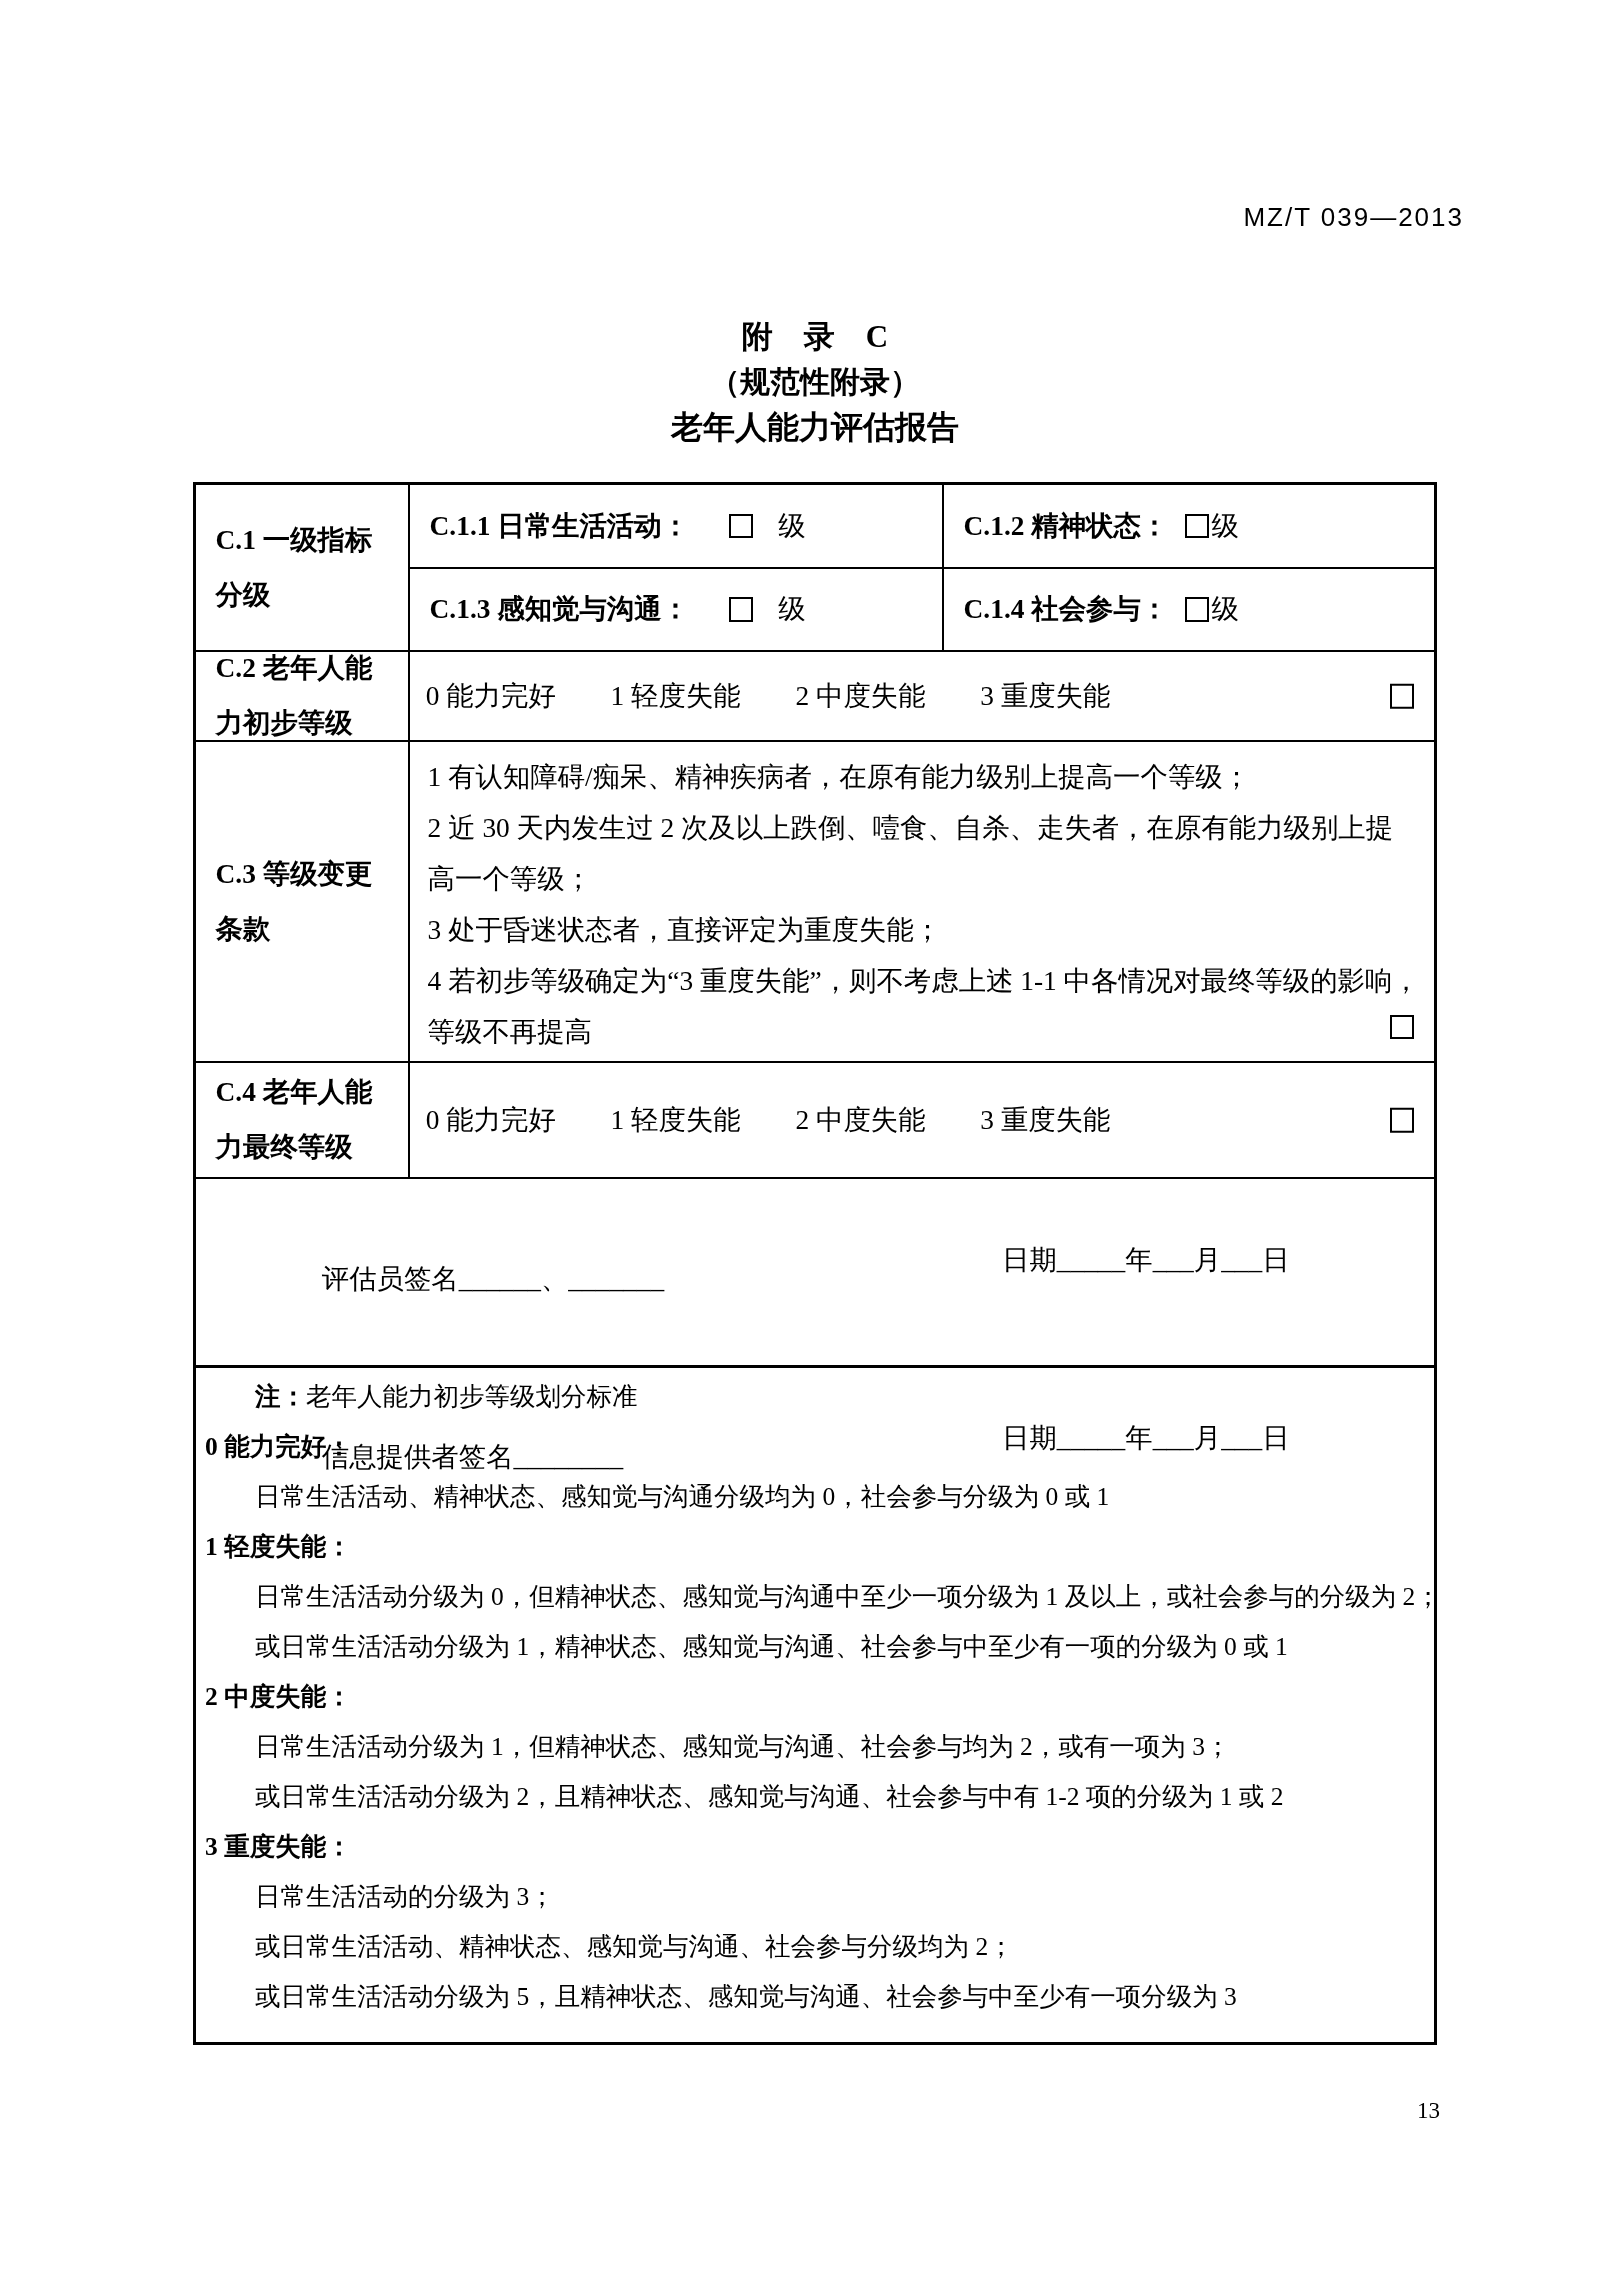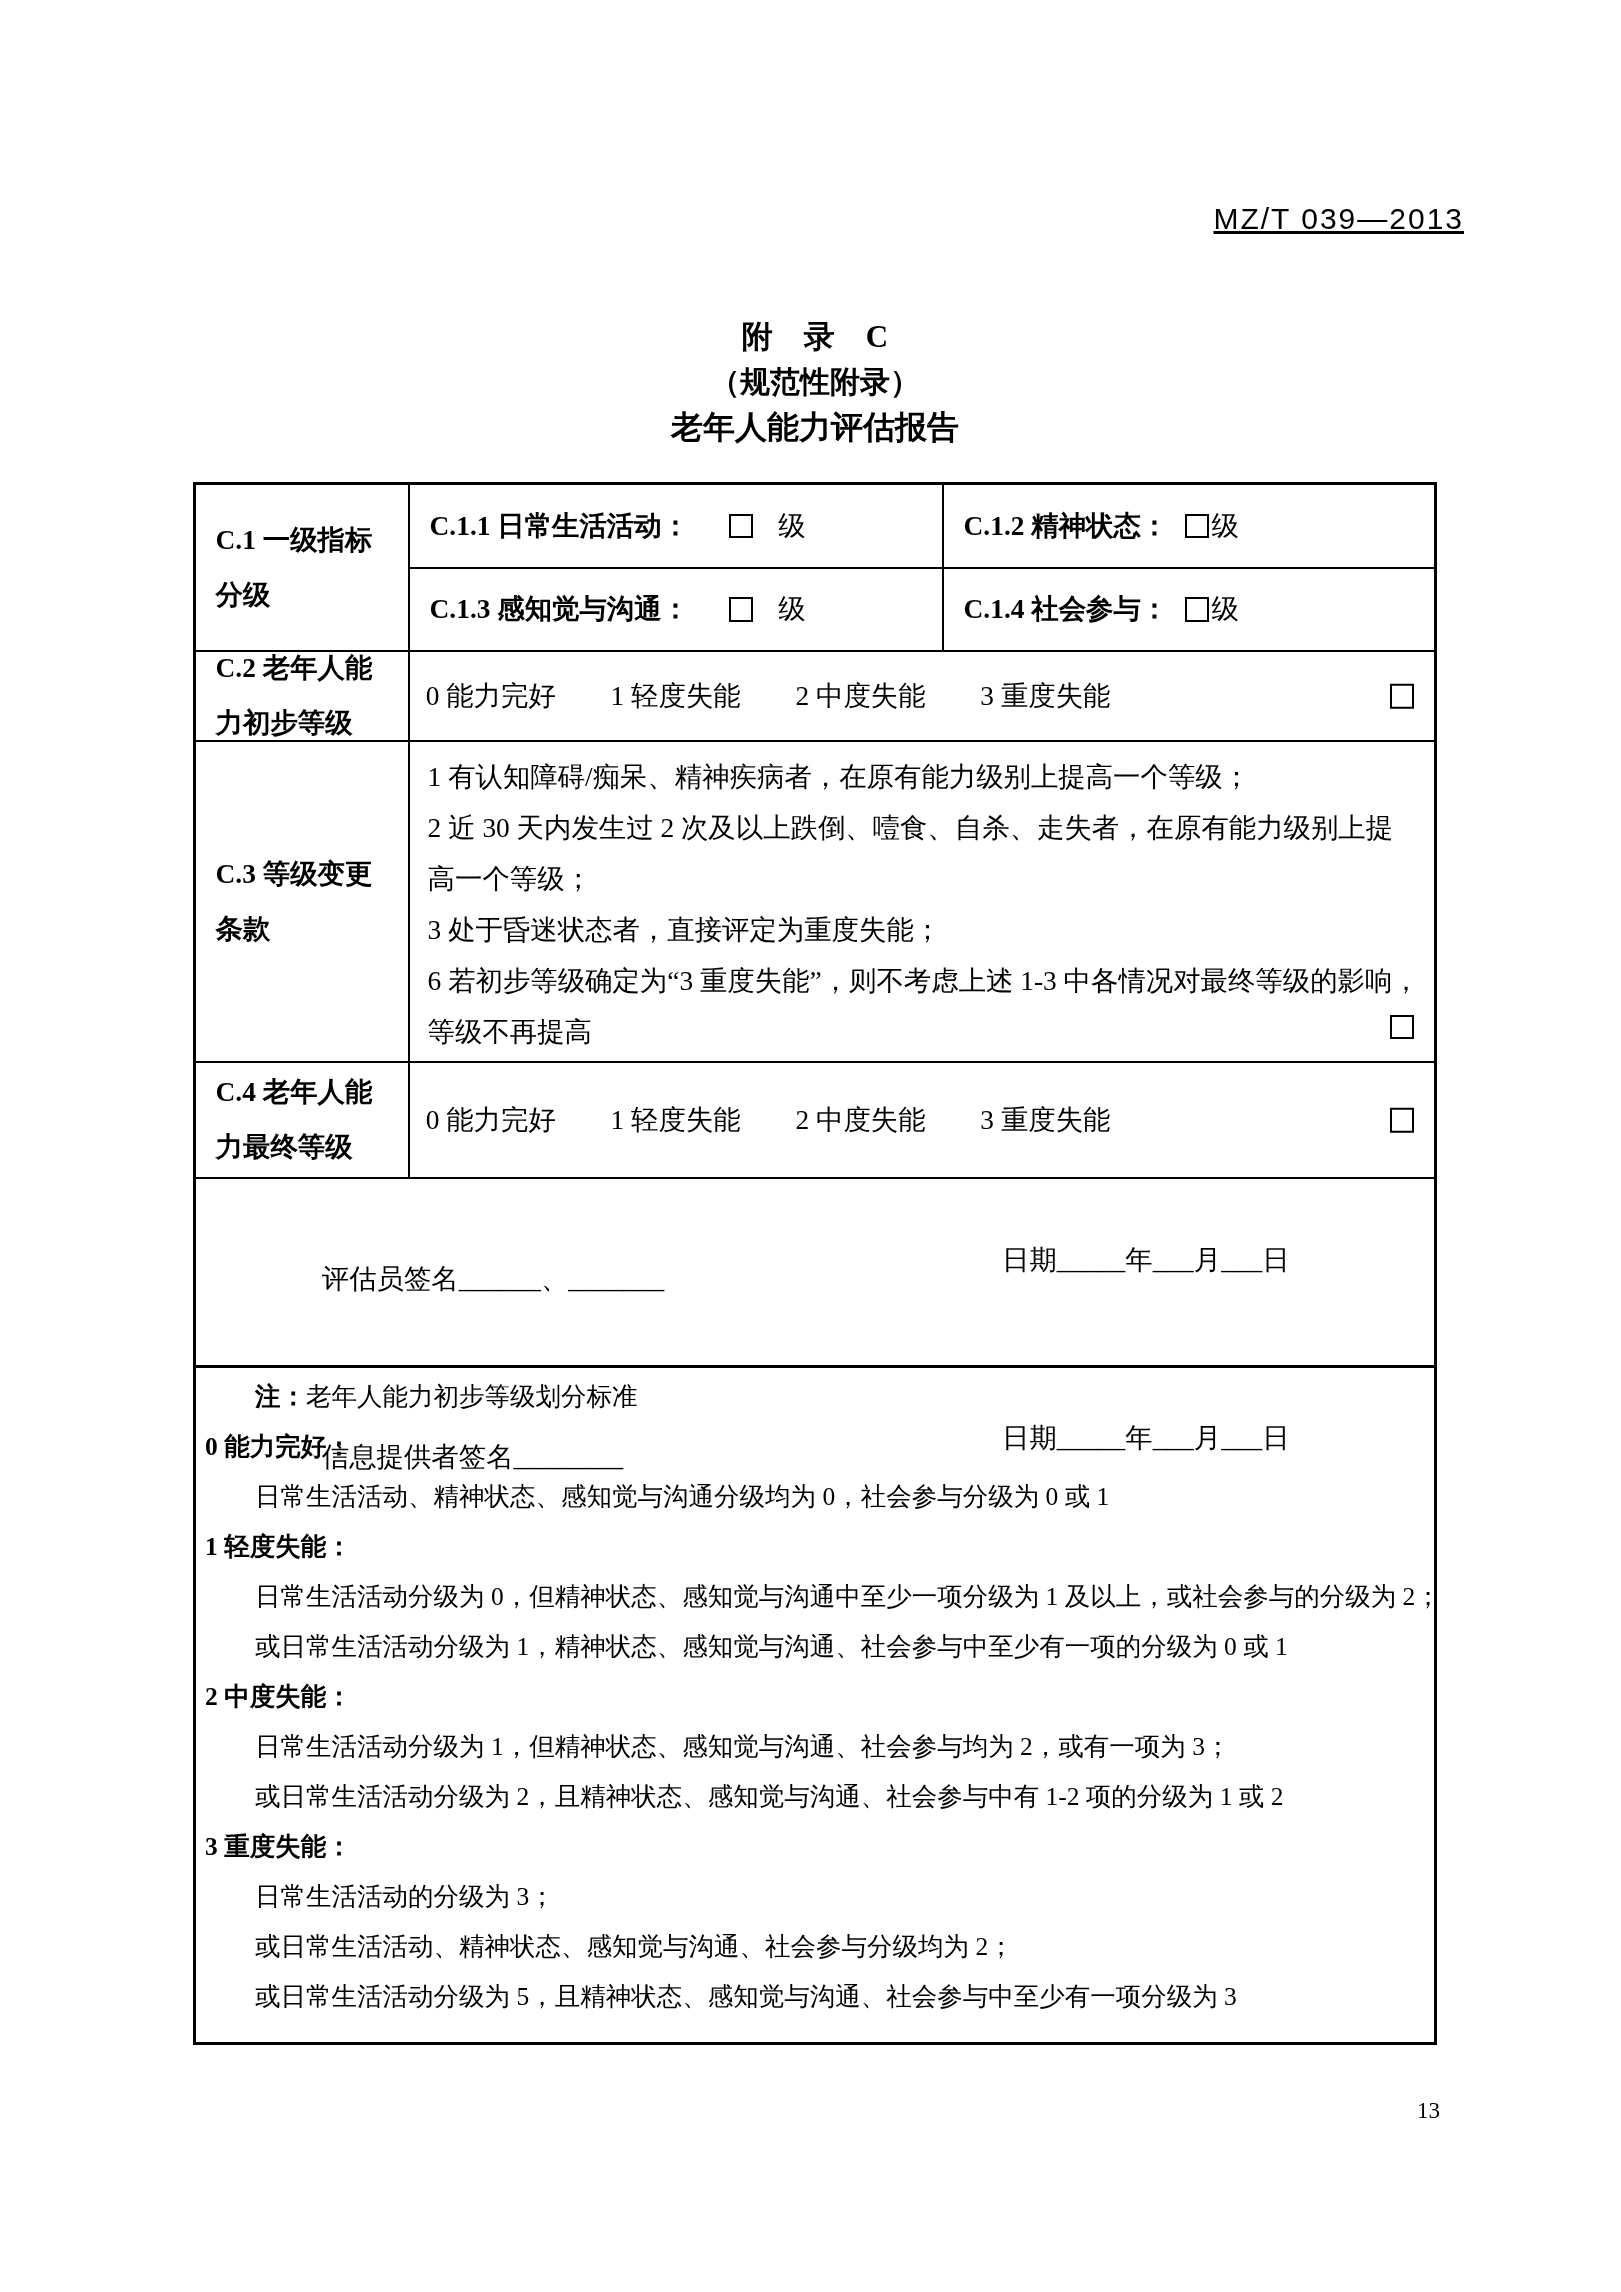--- a/index.html
+++ b/index.html
@@ -5,21 +5,21 @@
   * { margin:0; padding:0; box-sizing:border-box; }
   html,body { background:#e8e8e8; }
   .page {
     position:relative; width:1621px; height:2293px; background:#ffffff;
     font-family:"Liberation Serif","DejaVu Serif",serif; color:#000;
     margin:0 auto; overflow:hidden;
   }
   .doc-number {
     position:absolute; top:202px; right:157px;
     font-family:"Liberation Sans","DejaVu Sans",sans-serif;
-    font-size:30px; letter-spacing:2px;text-decoration:underline;
+    font-size:26px; letter-spacing:2px;
   }
   .title-block { position:absolute; left:193px; top:314px; width:1244px; text-align:center; font-weight:bold; }
   .title-block .t1 { font-size:31px; line-height:45px; }
   .title-block .t2 { font-size:30px; line-height:45px; }
   .title-block .t3 { font-size:32px; line-height:47px; }
 
   .table {
     position:absolute; left:193px; top:482px; width:1244px; height:1563px;
     border:3.9px solid #000; display:flex; flex-direction:column; font-size:27.4px;
   }
@@ -109,21 +109,21 @@
         <span class="checkbox mid-right"></span>
       </div>
     </div>
 
     <div class="row row-c3">
       <div class="label-cell">C.3 等级变更条款</div>
       <div class="c3-content">
         <div class="c3-clause">1 有认知障碍/痴呆、精神疾病者，在原有能力级别上提高一个等级；</div>
         <div class="c3-clause">2 近 30 天内发生过 2 次及以上跌倒、噎食、自杀、走失者，在原有能力级别上提高一个等级；</div>
         <div class="c3-clause">3 处于昏迷状态者，直接评定为重度失能；</div>
-        <div class="c3-clause">6 若初步等级确定为“3 重度失能”，则不考虑上述 1-3 中各情况对最终等级的影响，等级不再提高</div>
+        <div class="c3-clause">4 若初步等级确定为“3 重度失能”，则不考虑上述 1-1 中各情况对最终等级的影响，等级不再提高</div>
         <span class="checkbox bottom-right"></span>
       </div>
     </div>
 
     <div class="row row-c4">
       <div class="label-cell">C.4 老年人能力最终等级</div>
       <div class="content-cell">
         <span>0 能力完好　　1 轻度失能　　2 中度失能　　3 重度失能</span>
         <span class="checkbox mid-right"></span>
       </div>

